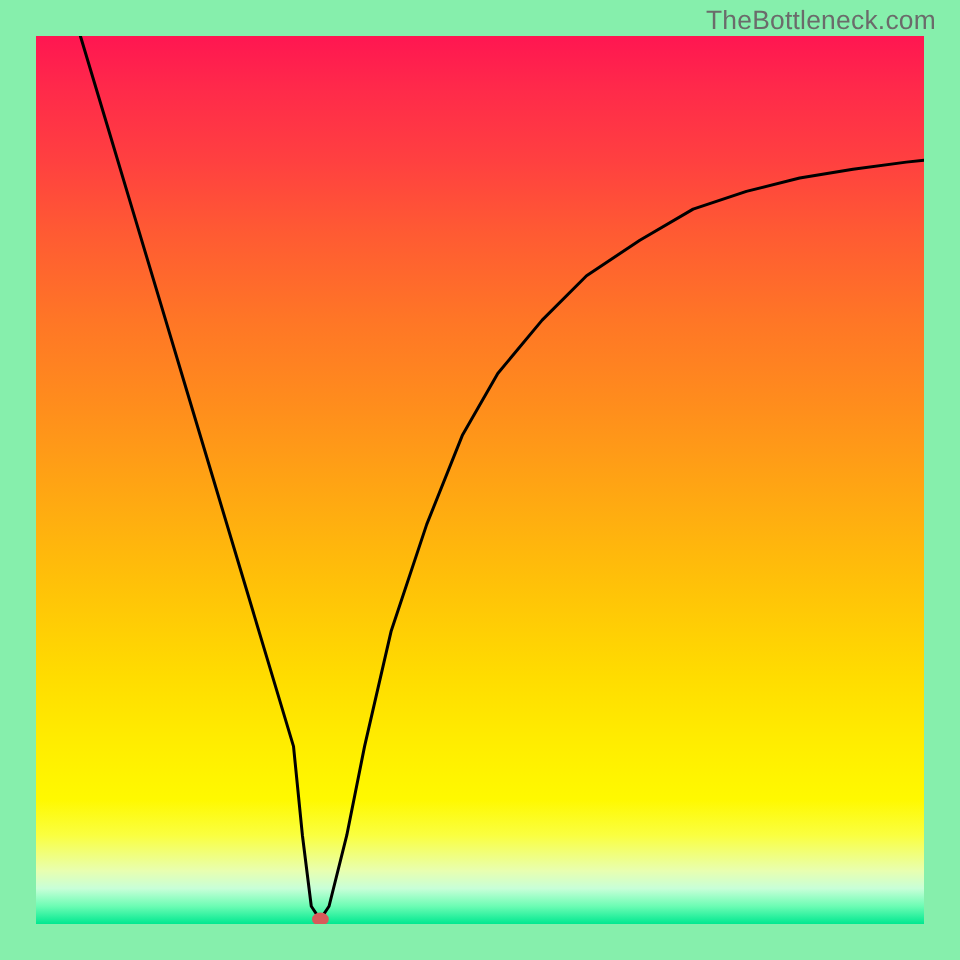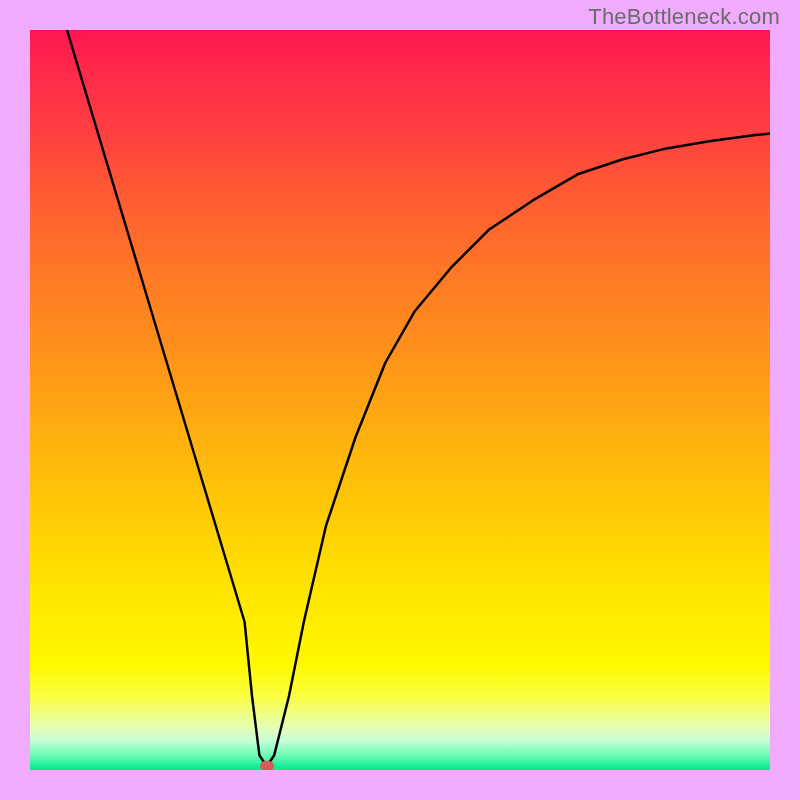--- a/index.html
+++ b/index.html
@@ -8,21 +8,21 @@
     width: 800px;
     height: 800px;
     background: #000;
     font-family: Arial, Helvetica, sans-serif;
     position: relative;
     overflow: hidden;
   }
   .frame {
     position: absolute;
     inset: 0;
-    background: #f0abfc;
+    background: #86efac;
   }
   .plot-area {
     position: absolute;
     left: 30px;
     top: 30px;
     width: 740px;
     height: 740px;
     overflow: hidden;
   }
   .gradient {

